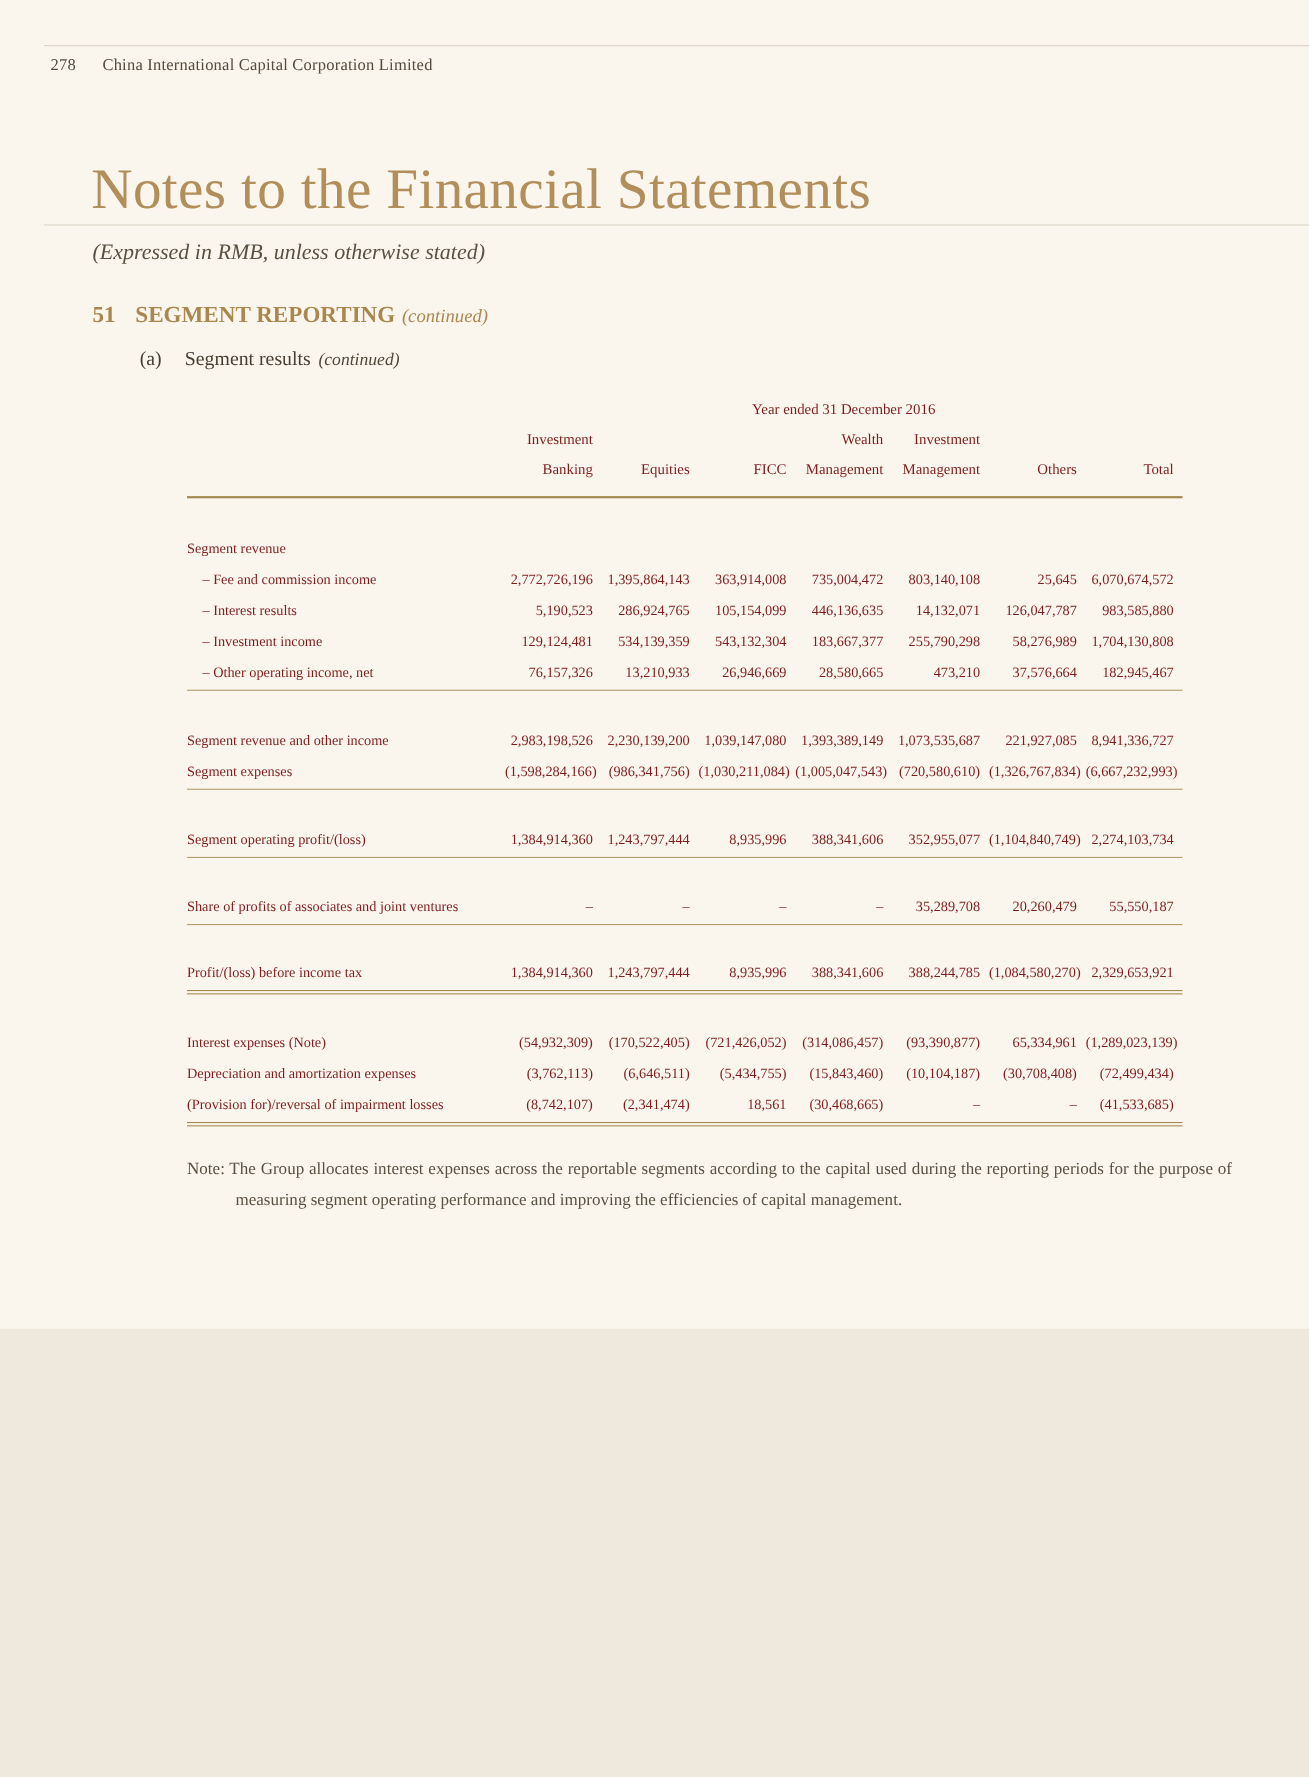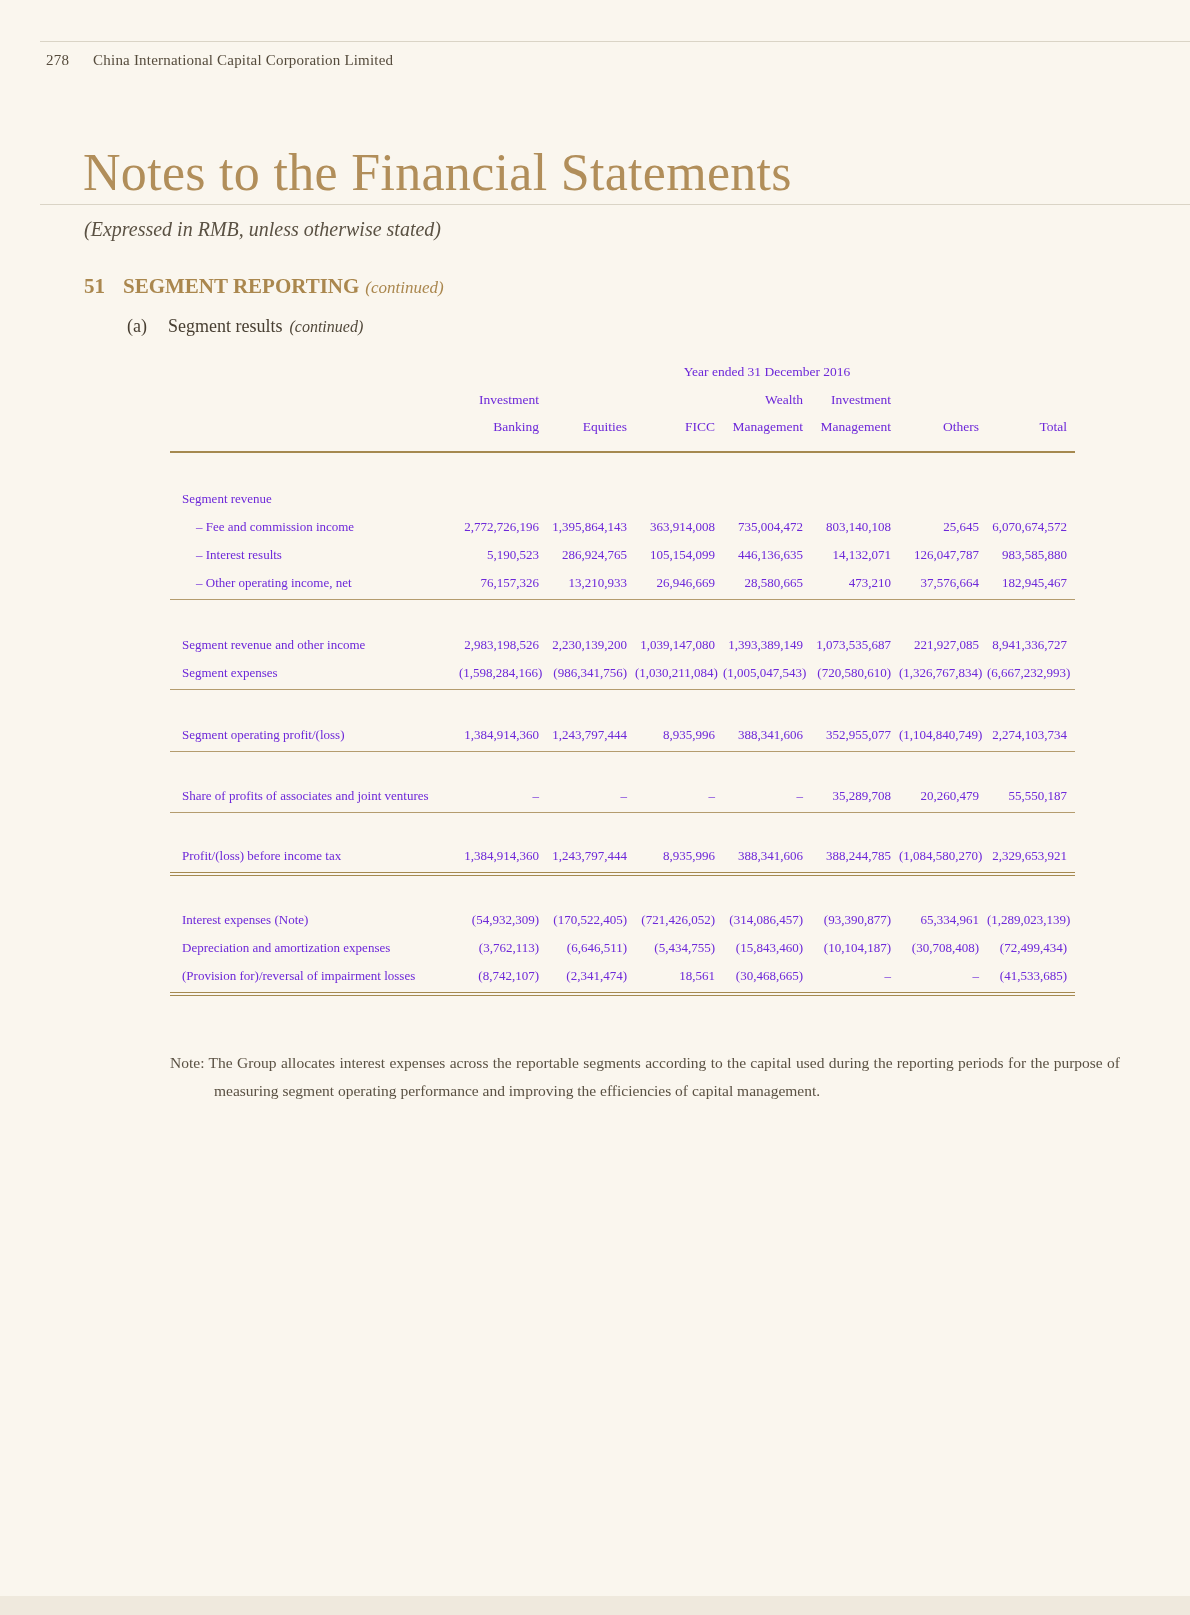--- a/index.html
+++ b/index.html
@@ -1,18 +1,18 @@
 <!DOCTYPE html>
 <html><head>
 <meta charset="utf-8">
 <style>
   html,body{margin:0;padding:0;background:#efe9dd;}
   .page{
     position:relative;
-    width:1190px;height:1596px;
+    width:1190px;height:1208px;
     background:#faf6ee;
     font-family:"Liberation Serif","DejaVu Serif",serif;
     color:#51483a;
     margin:0 auto;
     overflow:hidden;
   }
   .hrule{position:absolute;left:40px;right:0;height:1px;background:#dad4c6;}
   .top-rule{top:41px;}
   .title-rule{top:204px;}
   .page-header{position:absolute;left:46px;top:52px;font-size:15px;color:#554b3c;letter-spacing:.2px;}
@@ -23,27 +23,27 @@
   }
   .subtitle{position:absolute;left:84px;top:218px;font-size:20px;font-style:italic;color:#5a5143;}
   .section-heading{position:absolute;left:84px;top:274px;font-size:21px;font-weight:bold;color:#aa874e;}
   .section-heading .sec-num{margin-right:18px;}
   .section-heading .sec-cont{font-weight:normal;font-style:italic;font-size:17px;margin-left:6px;}
   .subsection-heading{position:absolute;left:127px;top:316px;font-size:18px;color:#473e31;}
   .subsection-heading .sub-letter{font-weight:normal;margin-right:21px;}
   .subsection-heading .sub-title{font-weight:normal;}
   .subsection-heading .sub-cont{font-style:italic;font-size:16px;margin-left:7px;color:#51483a;}
 
-  .table-wrap{position:absolute;left:170px;top:358px;width:905px;font-size:13px;color:#6d28d9;}
+  .table-wrap{position:absolute;left:170px;top:358px;width:905px;font-size:13px;color:#7f1d1d;}
   .trow{display:grid;grid-template-columns:289px repeat(7,88px);align-items:center;}
   .period-row{line-height:28px;}
   .period{grid-column:2/9;text-align:center;font-size:13.5px;}
   .colhead-row{line-height:27px;font-size:13.5px;}
   .tnum{text-align:right;padding-right:8px;white-space:nowrap;}
-  .tlabel{white-space:nowrap;margin-left:12px;}
+  .tlabel{white-space:nowrap;}
   .tlabel.indent{padding-left:14px;}
   .drow{line-height:28px;}
   .rule-head{height:2px;background:#a5894f;margin-top:11px;}
   .rule-thin{height:1px;background:#b49c6e;margin-top:2px;}
   .rule-thick{height:4px;box-sizing:border-box;border-top:1.5px solid #a5894f;border-bottom:1.5px solid #a5894f;margin-top:2px;}
 
   .note{
     position:absolute;left:170px;top:1049px;width:906px;
     font-size:15.5px;line-height:28px;color:#5a5143;
     padding-left:44px;text-indent:-44px;text-align:justify;
@@ -118,20 +118,30 @@
           <span class="tlabel indent">– Interest results</span>
           <span class="tnum">5,190,523</span>
           <span class="tnum">286,924,765</span>
           <span class="tnum">105,154,099</span>
           <span class="tnum">446,136,635</span>
           <span class="tnum">14,132,071</span>
           <span class="tnum">126,047,787</span>
           <span class="tnum">983,585,880</span>
         </div>
         <div class="trow drow">
+          <span class="tlabel indent">– Investment income</span>
+          <span class="tnum">129,124,481</span>
+          <span class="tnum">534,139,359</span>
+          <span class="tnum">543,132,304</span>
+          <span class="tnum">183,667,377</span>
+          <span class="tnum">255,790,298</span>
+          <span class="tnum">58,276,989</span>
+          <span class="tnum">1,704,130,808</span>
+        </div>
+        <div class="trow drow">
           <span class="tlabel indent">– Other operating income, net</span>
           <span class="tnum">76,157,326</span>
           <span class="tnum">13,210,933</span>
           <span class="tnum">26,946,669</span>
           <span class="tnum">28,580,665</span>
           <span class="tnum">473,210</span>
           <span class="tnum">37,576,664</span>
           <span class="tnum">182,945,467</span>
         </div>
         <div class="rule-thin"></div>

